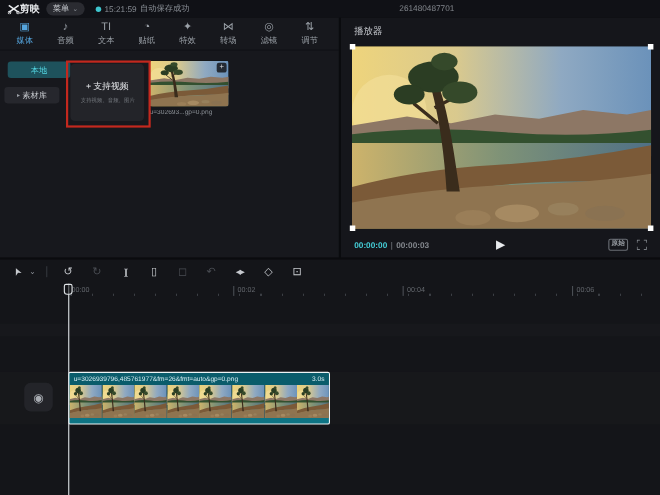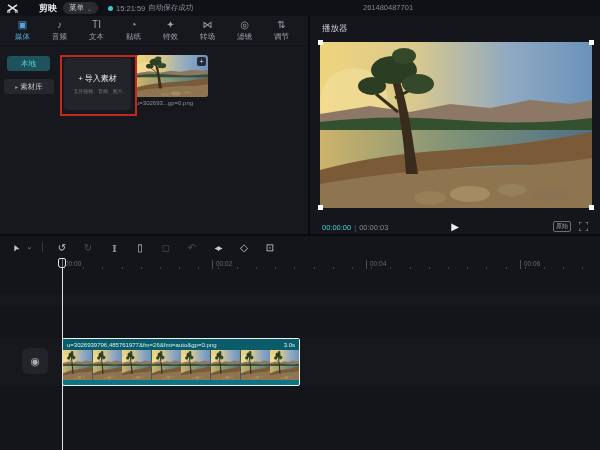--- a/index.html
+++ b/index.html
@@ -1,41 +1,41 @@
 <!DOCTYPE html>
 <html><head>
 <meta charset="utf-8">
 <style>
   html,body{margin:0;padding:0;background:#000;}
   .app{position:relative;width:600px;height:450px;background:#0a0b0e;overflow:hidden;
        font-family:"Liberation Sans",sans-serif;color:#c9ccd1;}
   
   .topbar{position:absolute;left:0;top:0;right:0;height:16px;background:#101116;
           display:flex;align-items:center;gap:6px;padding:0 7px;}
-  .logo{display:flex;align-items:center;gap:21px;color:#e8eaed;font-weight:bold;font-size:9px;}
+  .logo{display:flex;align-items:center;gap:0;color:#e8eaed;font-weight:bold;font-size:9px;}
   .logo svg{width:11px;height:9px;}
   .menu-pill{background:#2a2b31;border-radius:7px;padding:1px 6px;color:#c3c6cb;font-size:7.5px;
              display:flex;gap:3px;align-items:center;cursor:pointer;}
   .menu-caret{font-size:6px;color:#8a8f96;}
   .autosave{display:flex;align-items:center;gap:3px;color:#8a8f96;font-size:7.5px;margin-left:4px;}
   .autosave-dot{width:5px;height:5px;border-radius:50%;background:#3ec6cf;}
   .project-name{position:absolute;left:363px;top:3px;color:#83878d;font-size:7.5px;}
   
   .left-panel{position:absolute;left:0;top:16px;width:308px;height:218px;background:#17181d;}
   .tabbar{display:flex;padding:3px 2px 0 4px;height:30px;box-sizing:border-box;
           border-bottom:1px solid #101116;}
   .tab{width:37px;display:flex;flex-direction:column;align-items:center;gap:1px;
        color:#9aa0a7;cursor:pointer;}
   .tab-icon{font-size:10px;line-height:12px;height:12px;}
   .tab-label{font-size:7.5px;}
   .tab.active{color:#55a6df;}
   .sidebar{position:absolute;left:0;top:34px;width:58px;bottom:0;}
   .pill{position:absolute;border-radius:3px;font-size:7.5px;display:flex;align-items:center;
         justify-content:center;cursor:pointer;}
-  .pill-local{left:7px;top:6px;width:43px;height:15px;background:#1e525c;color:#54d7e3;}
+  .pill-local{left:7px;top:6px;width:57px;height:15px;background:#1e525c;color:#54d7e3;}
   .pill-library{left:4px;top:29px;width:50px;height:15px;background:#26272d;color:#c6c9ce;gap:2px;}
   .caret-small{font-size:5.5px;color:#9a9ea5;}
   .import-card{position:absolute;left:64px;top:42px;width:67px;height:52px;background:#232429;
                border-radius:4px;display:flex;flex-direction:column;align-items:center;
                justify-content:center;gap:3px;cursor:pointer;}
   .import-title{font-size:8px;color:#e8eaed;display:flex;gap:2px;align-items:center;white-space:nowrap;}
   .import-plus{font-size:8px;}
   .import-sub{font-size:6px;color:#73777d;white-space:nowrap;transform:scale(.82);}
   .annotation-box{position:absolute;left:60px;top:39px;width:73px;height:57px;
                   border:2px solid #c3281e;pointer-events:none;z-index:4;}
@@ -46,22 +46,22 @@
                border-radius:2px;color:#dfe2e6;font-size:7px;line-height:9px;text-align:center;cursor:pointer;}
   .asset-name{margin-top:3px;font-size:6px;color:#8b9096;white-space:nowrap;overflow:hidden;}
   
   .player-panel{position:absolute;left:310px;top:16px;width:290px;height:218px;background:#15161b;}
   .player-title{position:absolute;left:12px;top:7px;font-size:8.5px;color:#c9ccd1;}
   .preview{position:absolute;left:10px;top:26px;width:272px;height:166px;background:#000;}
   .preview svg{display:block;width:100%;height:100%;}
   .handle{position:absolute;width:5px;height:5px;background:#fff;z-index:3;}
   .h-tl{left:-2px;top:-2px;} .h-tr{right:-2px;top:-2px;}
   .h-bl{left:-2px;bottom:-2px;} .h-br{right:-2px;bottom:-2px;}
-  .controls{position:absolute;left:0;right:0;top:196px;height:20px;display:flex;align-items:flex-end;
-            padding:0 12px;font-size:7.5px;color:#85898f;}
+  .controls{position:absolute;left:0;right:0;top:196px;height:20px;display:flex;align-items:center;
+            padding:0 12px;font-size:7.5px;color:#85898f;font-weight:bold;}
   .time-cur{color:#45d0da;}
   .time-sep{margin:0 3px;color:#5a5e64;}
   .play-btn{position:absolute;left:50%;transform:translateX(-50%);color:#e8eaed;font-size:10px;cursor:pointer;}
   .right-controls{position:absolute;right:12px;display:flex;gap:8px;align-items:center;}
   .ratio-badge{border:1px solid #6a6e74;border-radius:2px;color:#9ba0a6;font-size:6px;
                padding:1px 2px;line-height:7px;cursor:pointer;white-space:nowrap;}
   .fs-icon{cursor:pointer;display:flex;}
   
   .timeline{position:absolute;left:0;top:236px;width:600px;height:214px;background:#141519;}
   .tl-toolbar{position:absolute;top:0;left:0;right:0;height:22px;display:flex;align-items:center;padding-left:8px;}
@@ -201,21 +201,21 @@
       </div>
       <div class="pill pill-library">
         <span class="caret-small">▸</span>
         <span>素材库</span>
       </div>
     </div>
 
     <div class="import-card">
       <span class="import-title">
         <span class="import-plus">+</span>
-        <span>导入素材</span>
+        <span>支持视频</span>
       </span>
       <span class="import-sub">支持视频、音频、图片</span>
     </div>
     <div class="annotation-box"></div>
 
     <div class="asset-card">
       <div class="asset-thumb">
         <svg preserveAspectRatio="none">
             <use href="#scene"></use>
           </svg>

